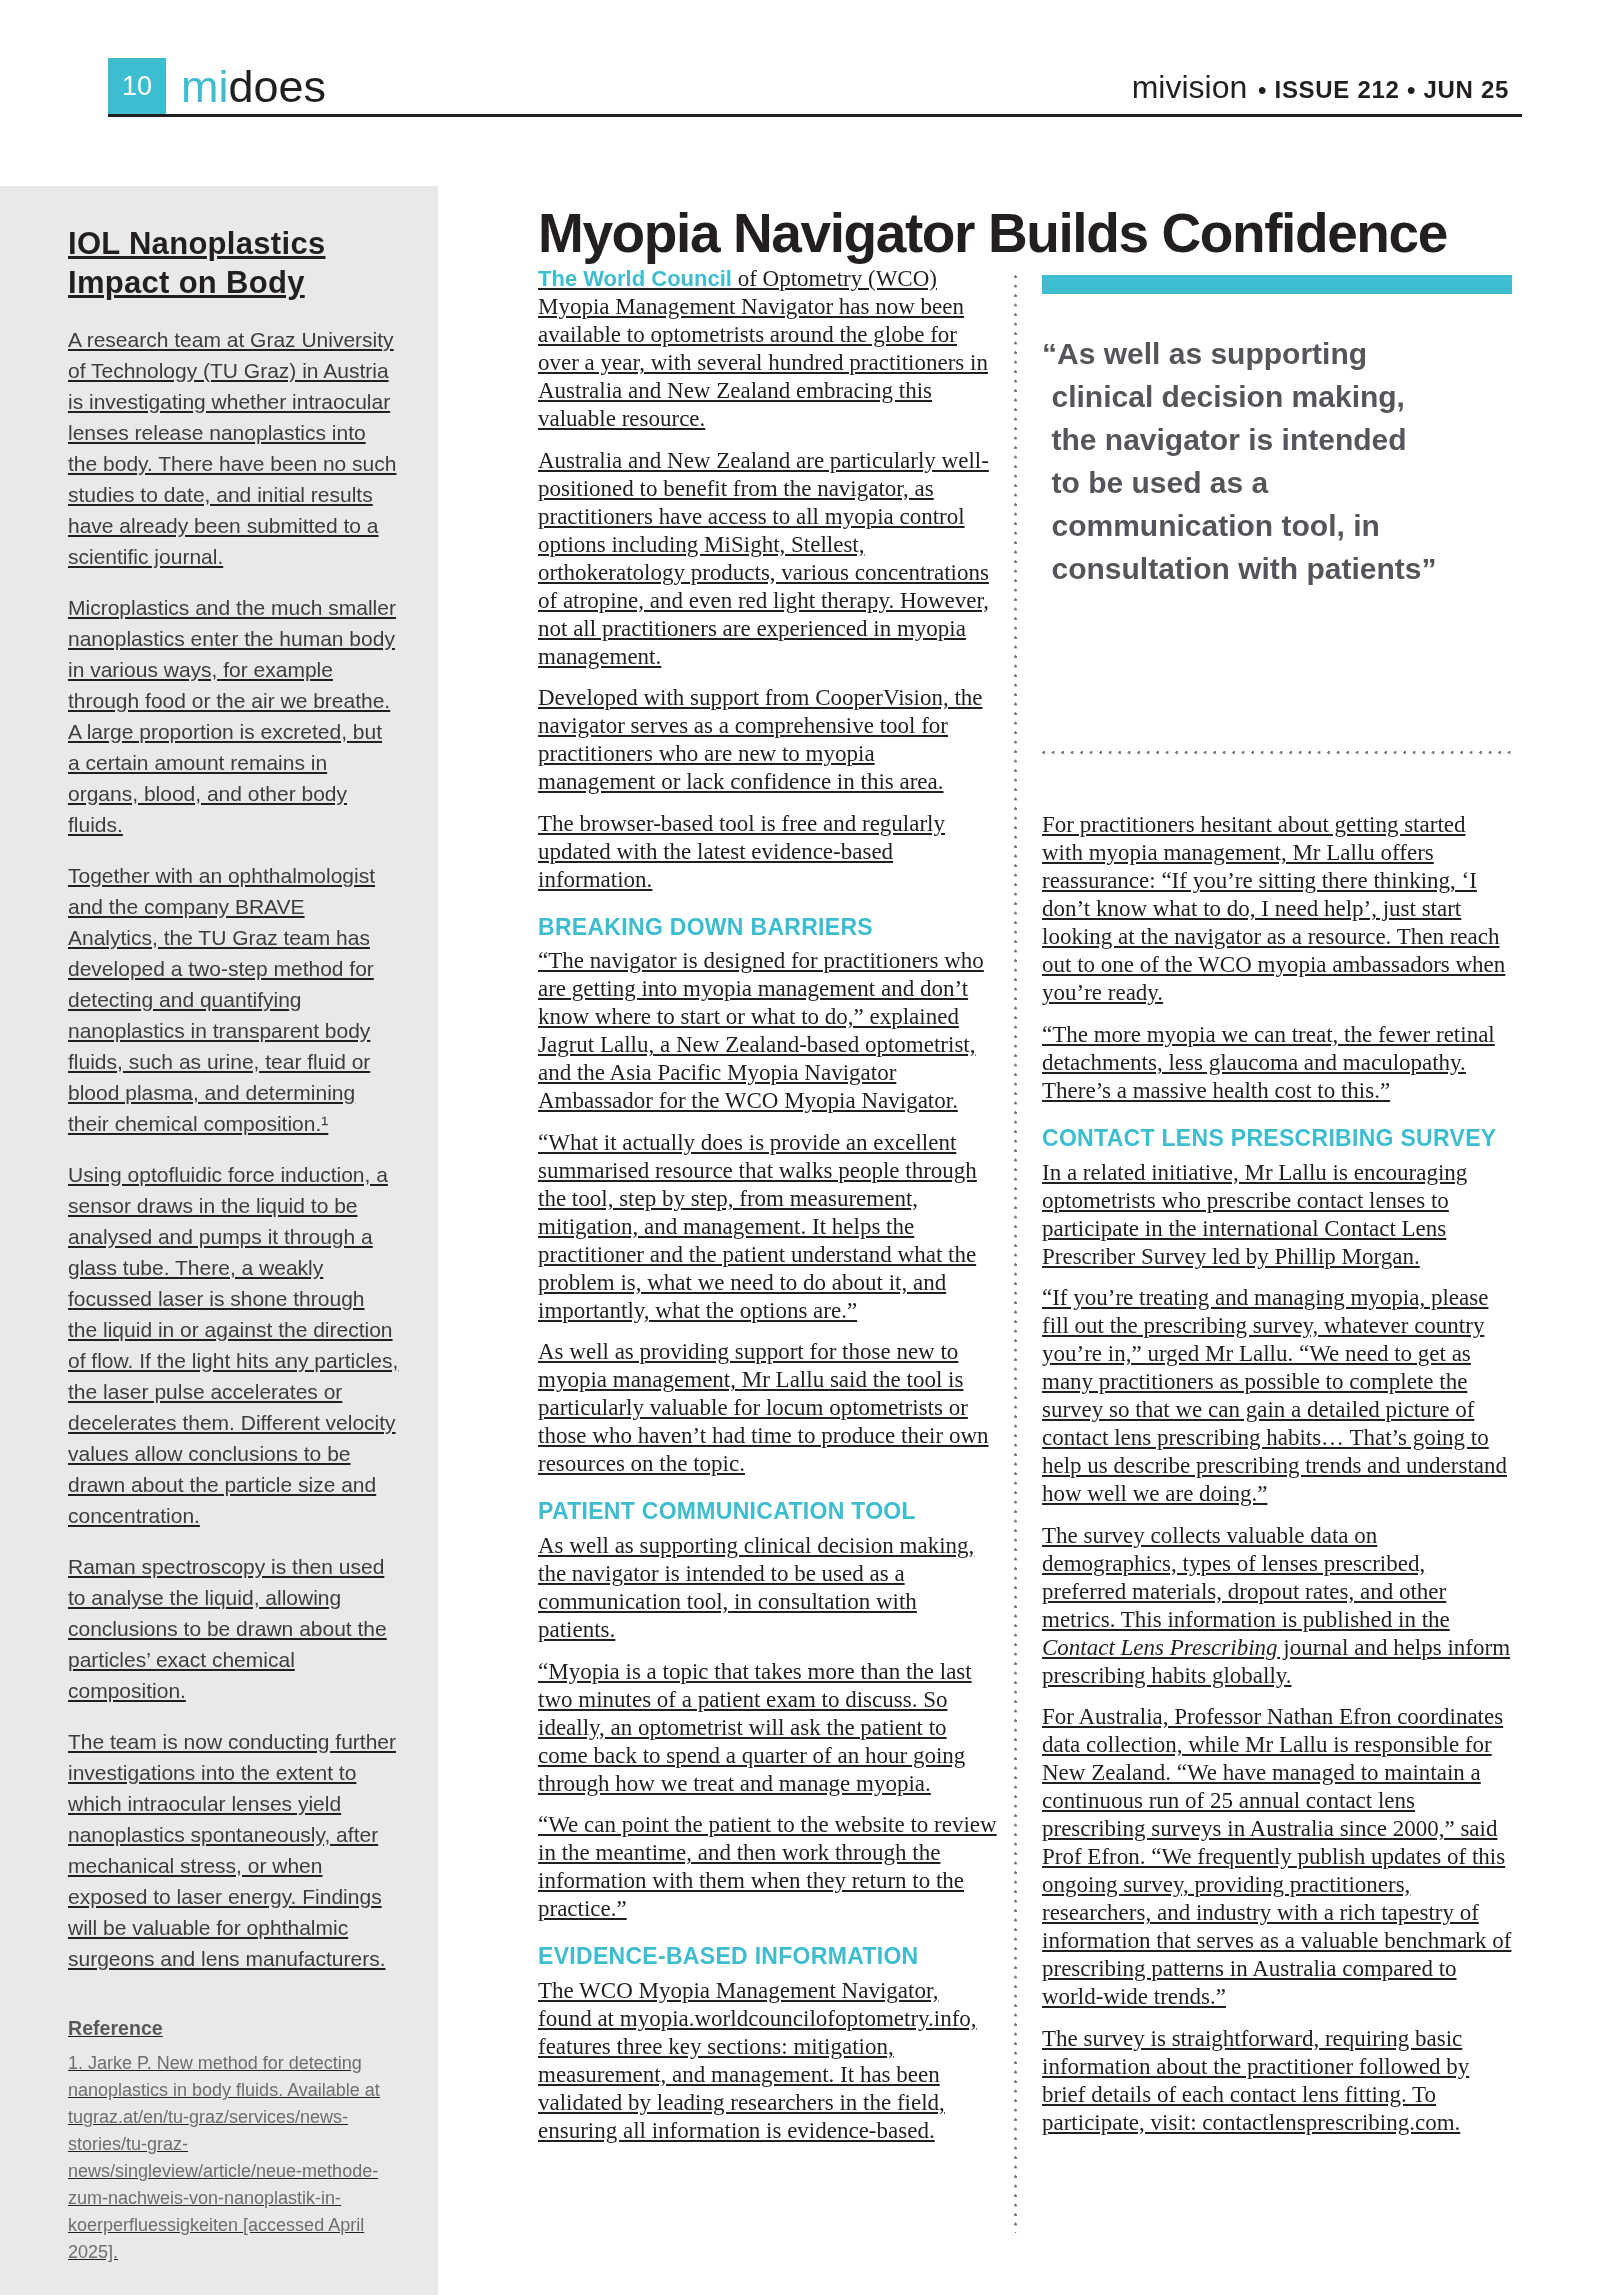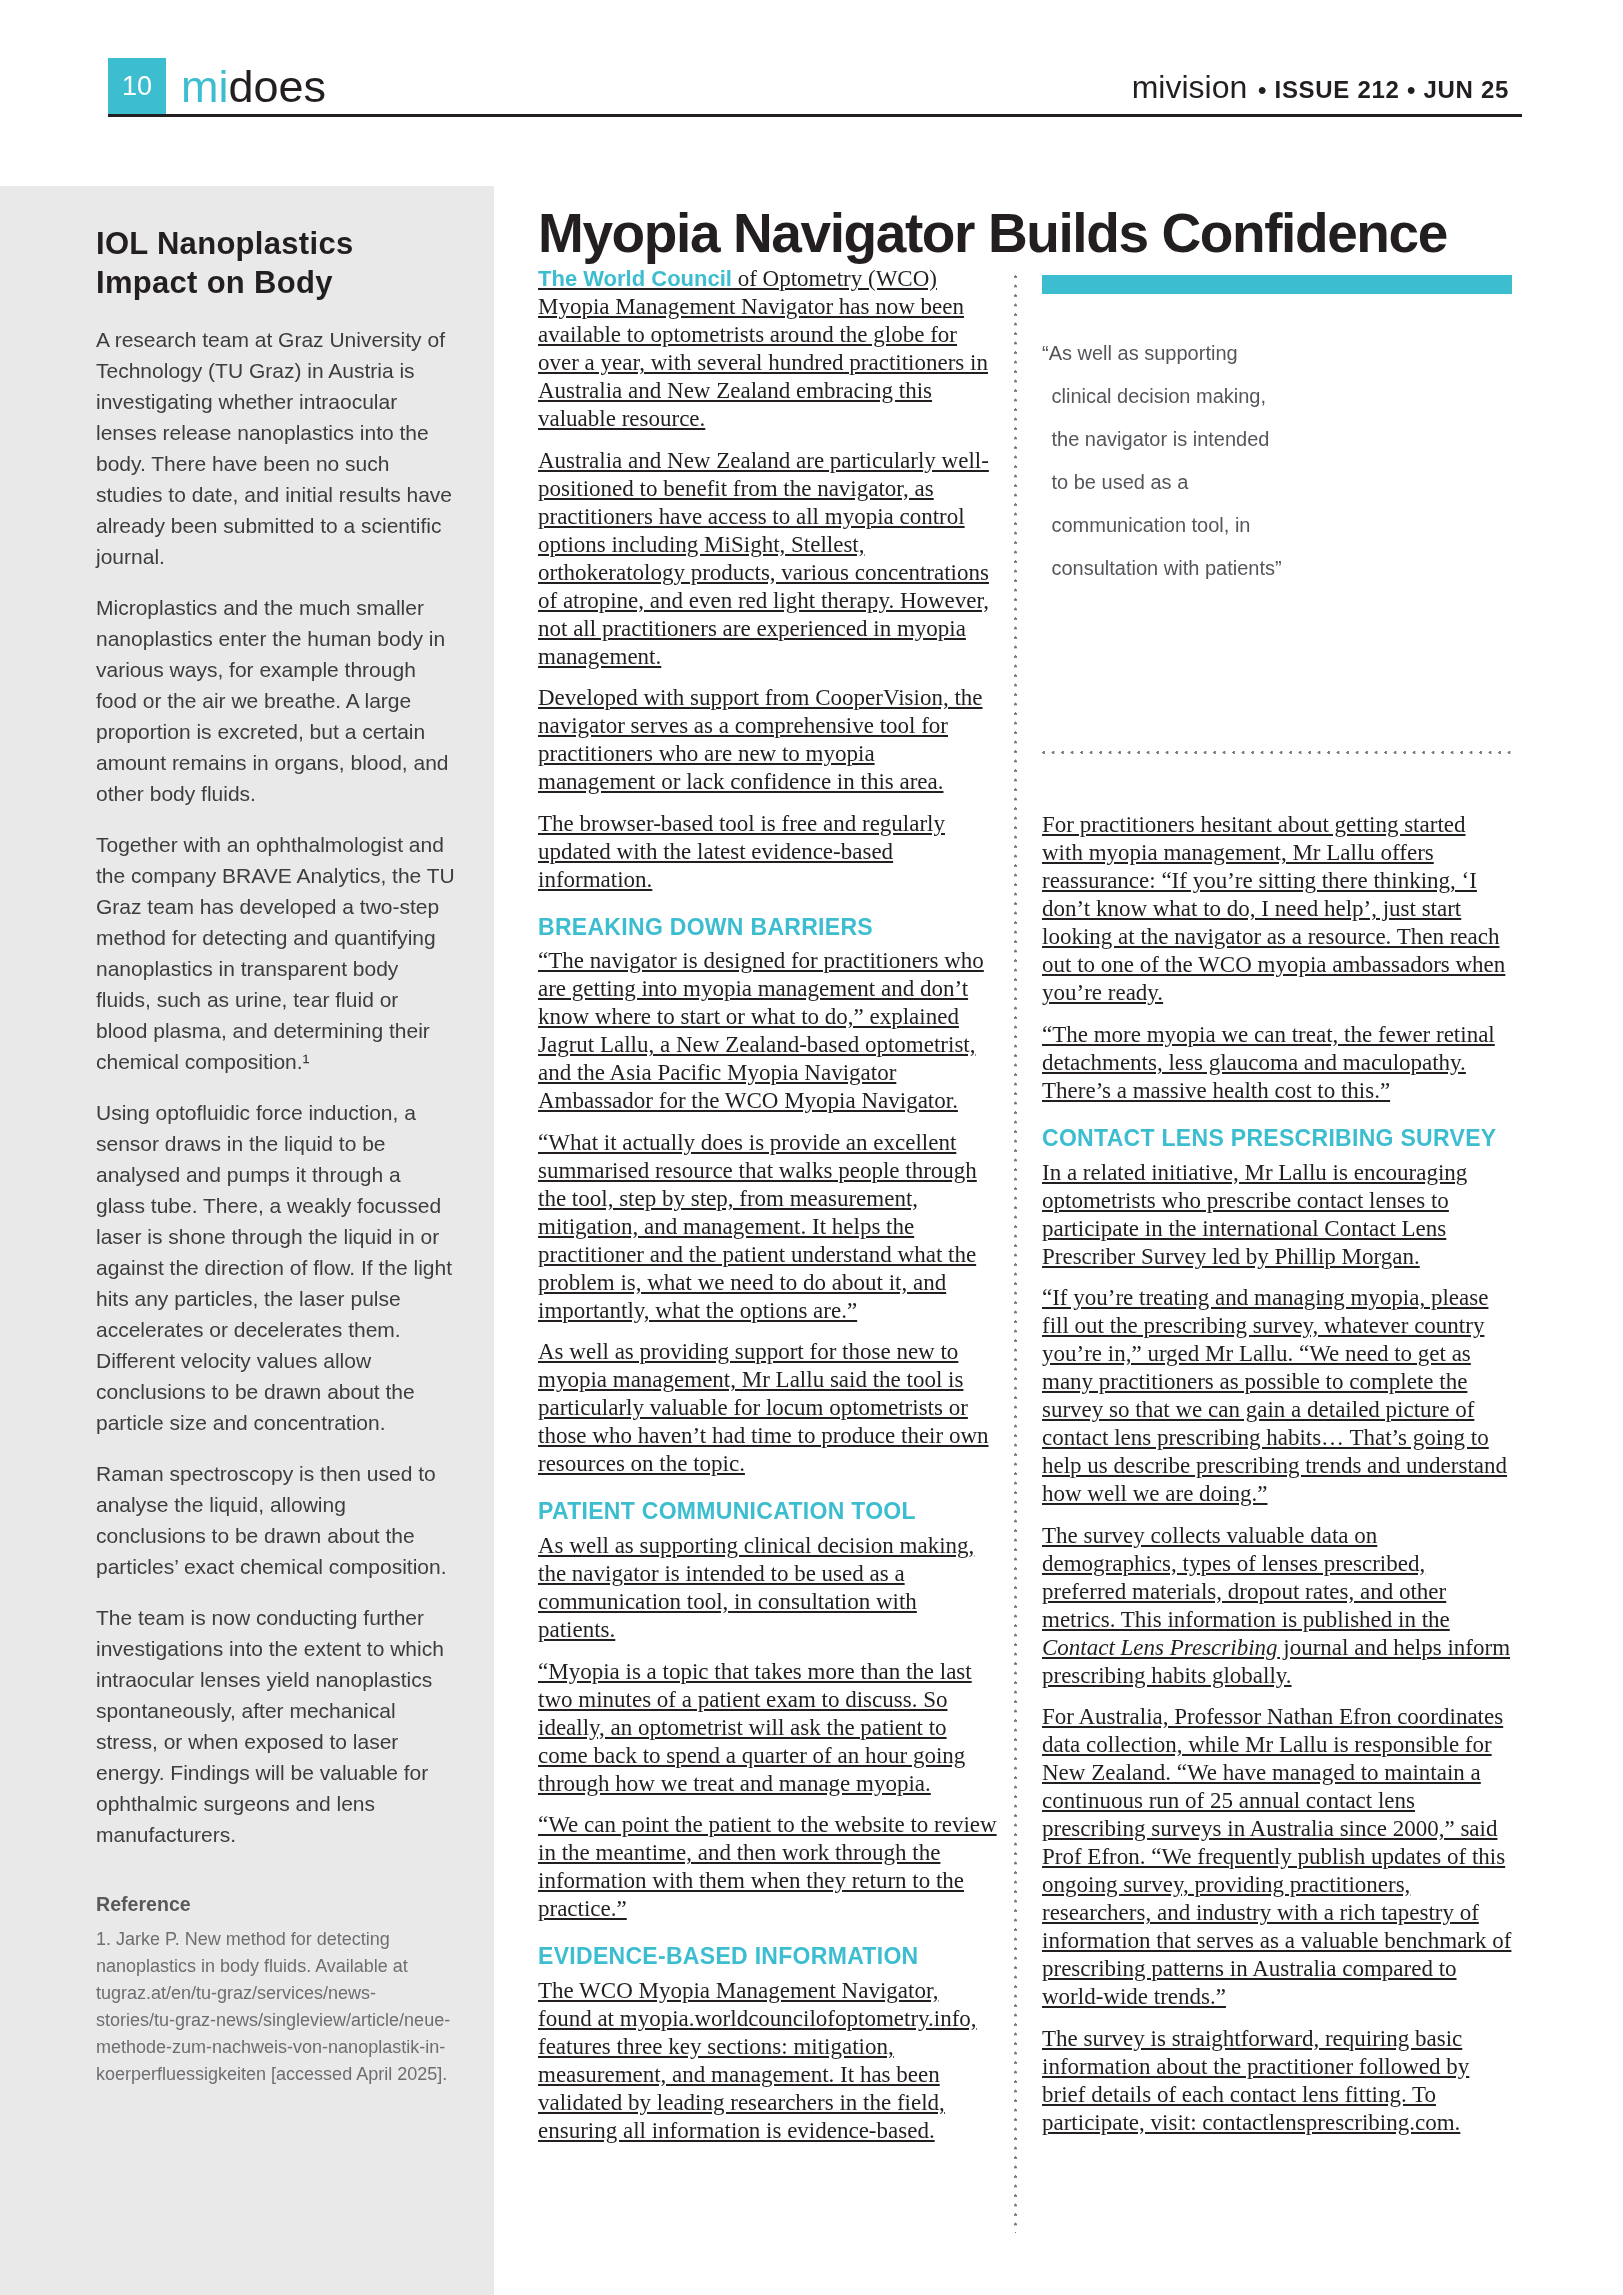--- a/index.html
+++ b/index.html
@@ -16,22 +16,22 @@
   .logo{position:absolute;left:181px;top:64px;font-size:45px;line-height:1;font-weight:400;letter-spacing:0px;}
   .logo-mi{color:var(--teal,#3cbdd0);}
   .logo-news{color:var(--text-dark,#231f20);}
   .issue-line{position:absolute;right:115px;top:69px;display:flex;align-items:baseline;gap:10.8px;white-space:nowrap;}
   .issue-brand{font-size:32px;font-weight:400;}
   .issue-meta{font-size:24px;font-weight:700;letter-spacing:0.7px;}
   .header-rule{position:absolute;left:108px;top:114px;width:1414px;height:2.7px;background:var(--text-dark,#231f20);}
 
   
   .sidebar{
-    position:absolute;left:0;top:186px;width:494px;height:2109px;box-sizing:border-box;
-    background:var(--sidebar-bg,#e9e9e9);padding:38px 39px 0 96px;
+    position:absolute;left:0;top:186px;width:438px;height:2109px;box-sizing:border-box;
+    background:var(--sidebar-bg,#e9e9e9);padding:38px 39px 0 68px;text-decoration:underline;
   }
   .sb-title{font-size:31px;line-height:39px;font-weight:700;letter-spacing:0.3px;margin:0 0 21.6px 0;color:var(--text-dark,#231f20);}
   .sb-para{font-size:21px;line-height:31px;color:#3d3d3f;margin:0 0 20px 0;}
   .sb-ref-head{font-size:19.6px;line-height:23px;font-weight:700;color:#58595b;margin:43px 0 10.8px 0;}
   .sb-ref{font-size:18px;line-height:27px;color:var(--reference-gray,#6d6e71);overflow-wrap:break-word;}
 
   
   .article-title{
     position:absolute;left:538px;top:169px;font-size:55px;line-height:1;font-weight:700;
     letter-spacing:-1.4px;white-space:nowrap;color:var(--text-dark,#231f20);
@@ -51,21 +51,21 @@
   .lead-hl{font-family:"Liberation Sans",sans-serif;font-weight:700;color:var(--teal,#3cbdd0);font-size:22px;}
   .sec-heading{
     font-size:23px;line-height:28px;font-weight:700;color:var(--teal,#3cbdd0);
     letter-spacing:0.3px;margin:19px 0 6.8px 0;
   }
   .col1 > .sec-heading:first-child, .col2-blocks > .sec-heading:first-child{margin-top:0;}
 
   
   .pull-quote{margin:0 0 57px 0;}
   .pq-bar{height:19px;background:var(--teal,#3cbdd0);margin:0 0 38px 0;}
-  .pq-line{font-size:20px;line-height:43px;font-weight:400;color:var(--quote-gray,#55565b);padding-left:9.5px;}
+  .pq-line{font-size:30px;line-height:43px;font-weight:700;color:var(--quote-gray,#55565b);padding-left:9.5px;}
   .pq-line.first{padding-left:0;}
   .pq-rule{
     margin-top:161px;height:3.4px;
     background-image:radial-gradient(circle at 1.7px 1.7px,#77787b 1.4px,rgba(0,0,0,0) 1.6px);
     background-size:9.5px 3.4px;background-repeat:repeat-x;
   }
 </style>
 </head>
 <body>
 

